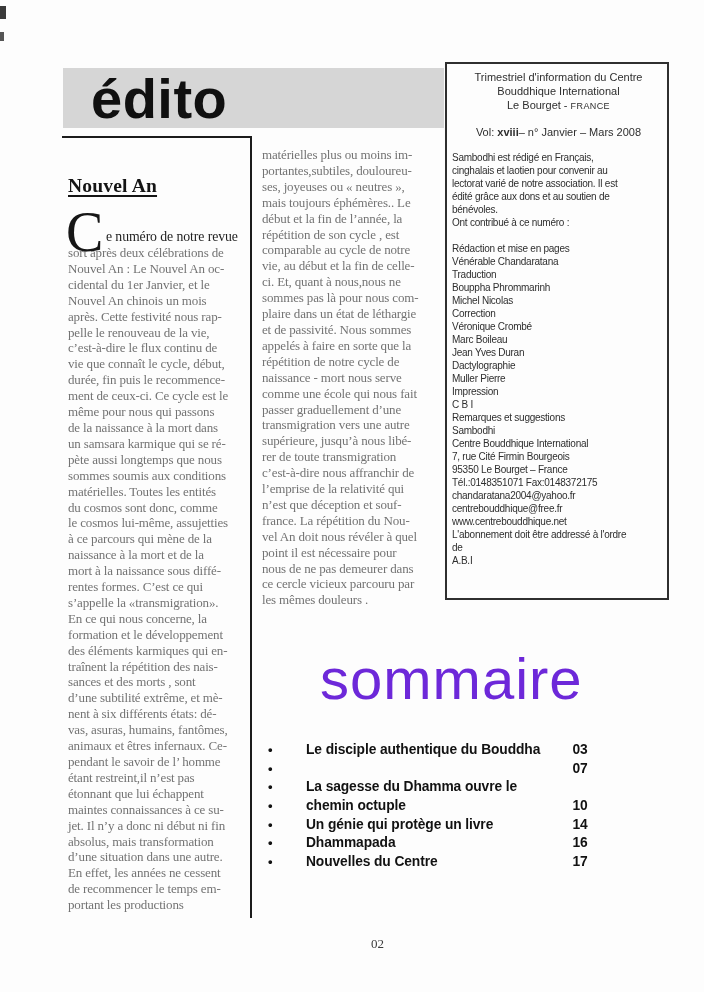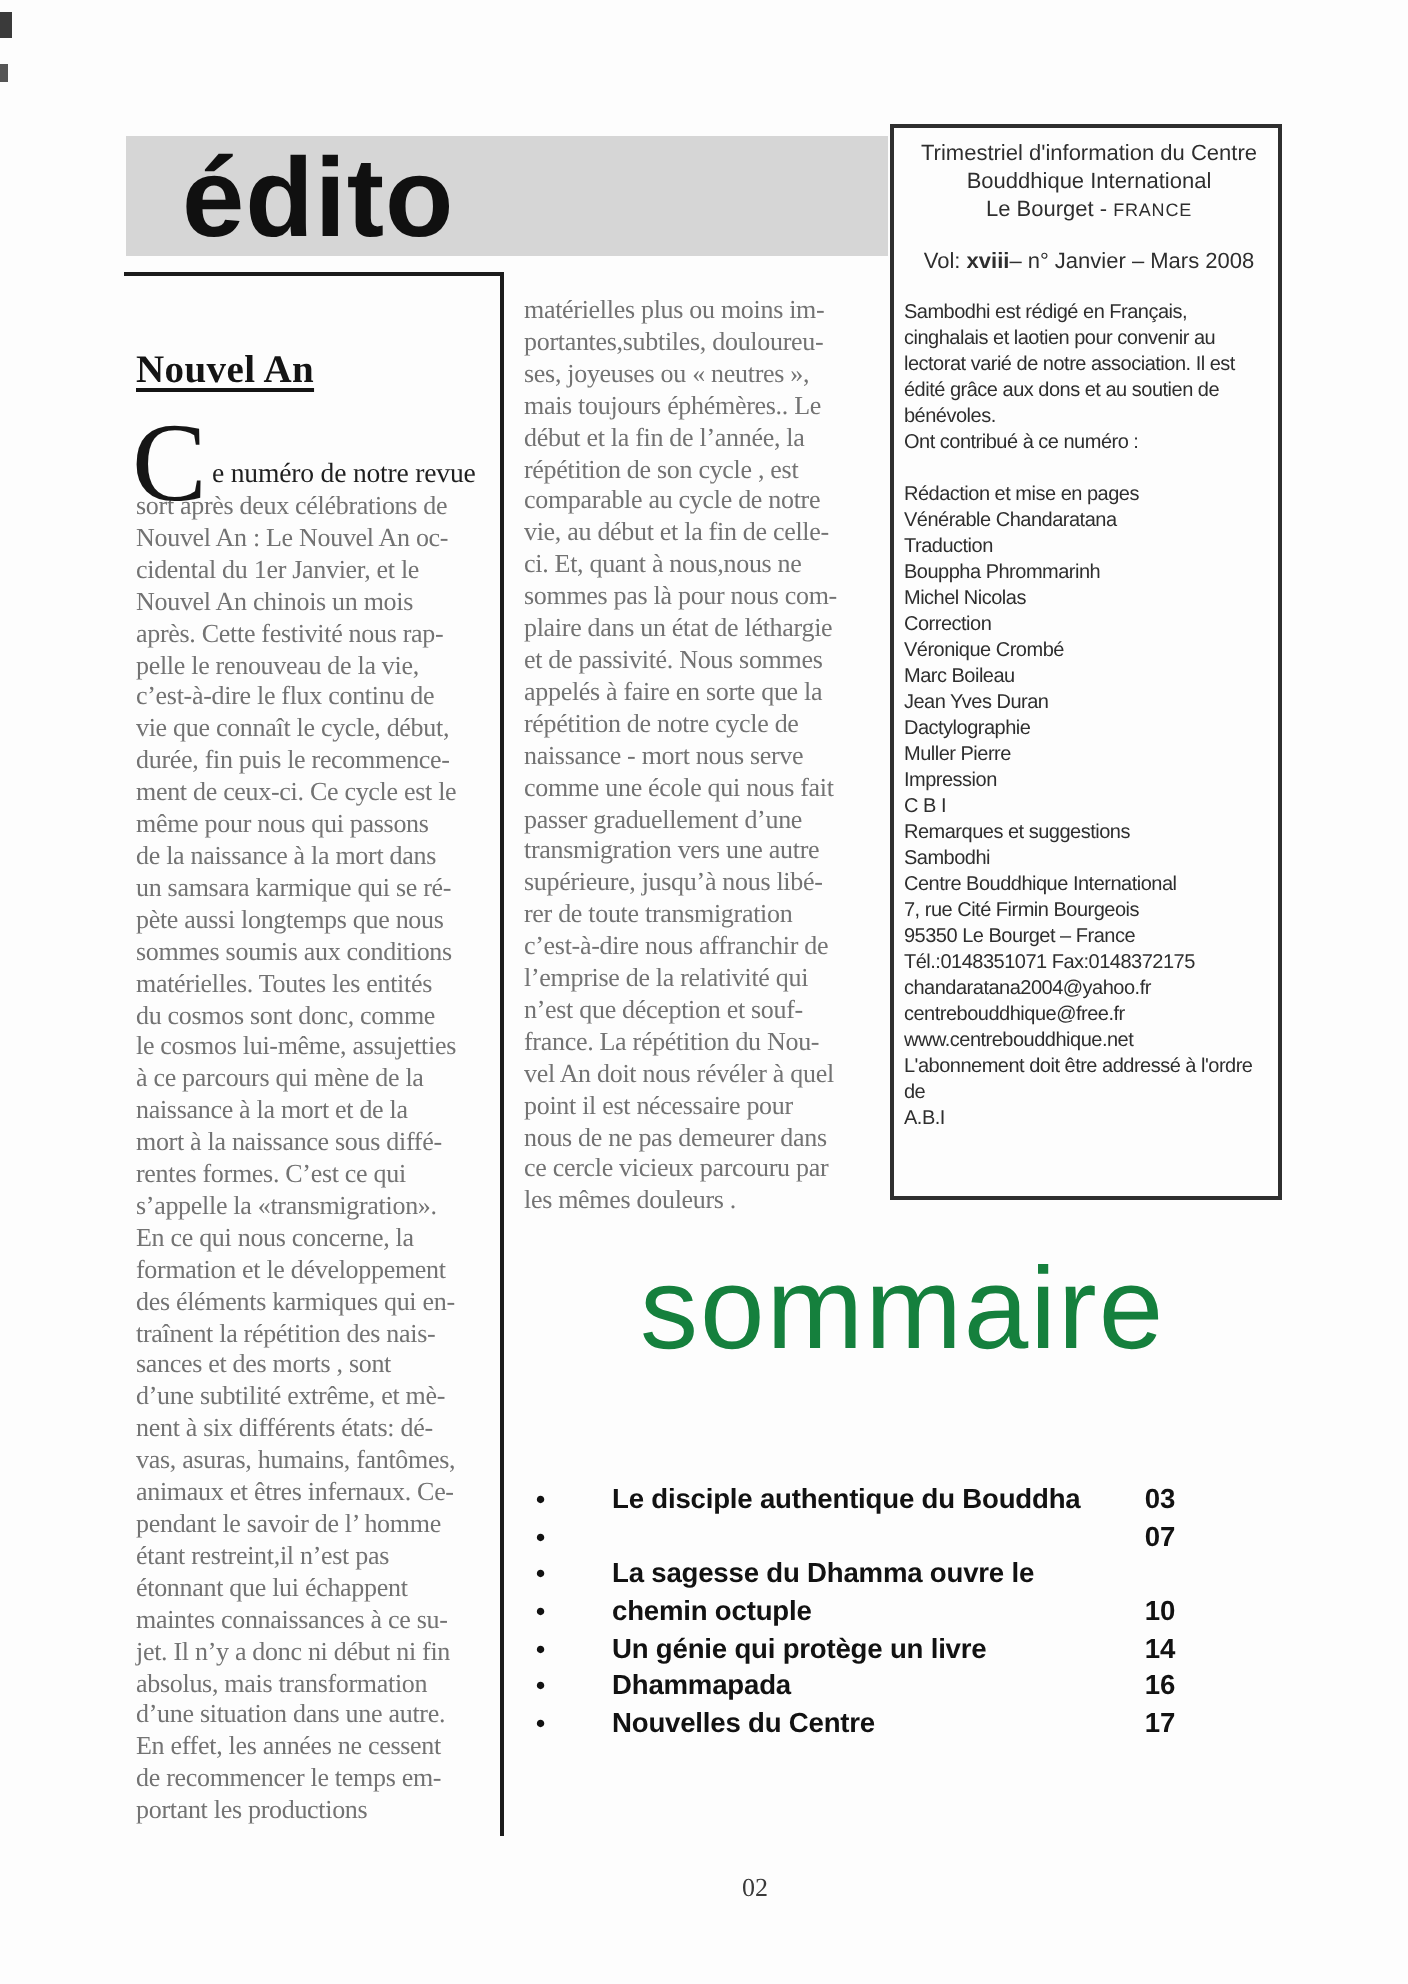--- a/index.html
+++ b/index.html
@@ -46,39 +46,39 @@
   .coltext {
     white-space:pre-line; font-size:13px; line-height:15.9px;
     letter-spacing:-0.15px; color:#737373;
   }
 
   
   .col2 { position:absolute; left:262px; top:147px; width:186px; }
 
   
   .infobox {
-    position:absolute; left:445px; top:62px; width:196px; height:538px;
+    position:absolute; left:445px; top:62px; width:224px; height:538px;
     box-sizing:border-box; border:2px solid #2f2f2f; overflow:hidden;
     padding:6px 2px 0 5px;
     font-family:"Liberation Sans", sans-serif; color:#2e2e2e;
   }
   .infobox-head { text-align:center; font-size:11px; line-height:14px; }
   .caps { text-transform:uppercase; font-size:9px; letter-spacing:0.4px; }
   .infobox-vol { text-align:center; margin-top:12px; font-size:11px; line-height:14px; }
   .infobox-vol b { font-weight:bold; }
   .infobox-body {
     margin-top:12px; white-space:pre-line;
     font-size:10px; line-height:13px; letter-spacing:-0.25px;
   }
 
   
   .sommaire-title {
-    position:absolute; left:320px; top:620px;
+    position:absolute; left:320px; top:644px;
     font-family:"Liberation Sans", sans-serif; font-weight:400;
-    font-size:58px; line-height:70px; letter-spacing:1px; color:#15803d;
+    font-size:58px; line-height:70px; letter-spacing:1px; color:#6d28d9;
   }
   .toc { position:absolute; left:268px; top:742px; width:325px; }
   .toc-row {
     display:flex; align-items:baseline; height:18.7px; white-space:nowrap;
     font-family:"Liberation Sans", sans-serif; font-weight:bold;
     font-size:13.8px; letter-spacing:-0.1px; color:#121212;
   }
   .toc-bullet { width:38px; font-size:13px; font-weight:bold; }
   .toc-page { margin-left:auto; text-align:center; min-width:26px; }
 

